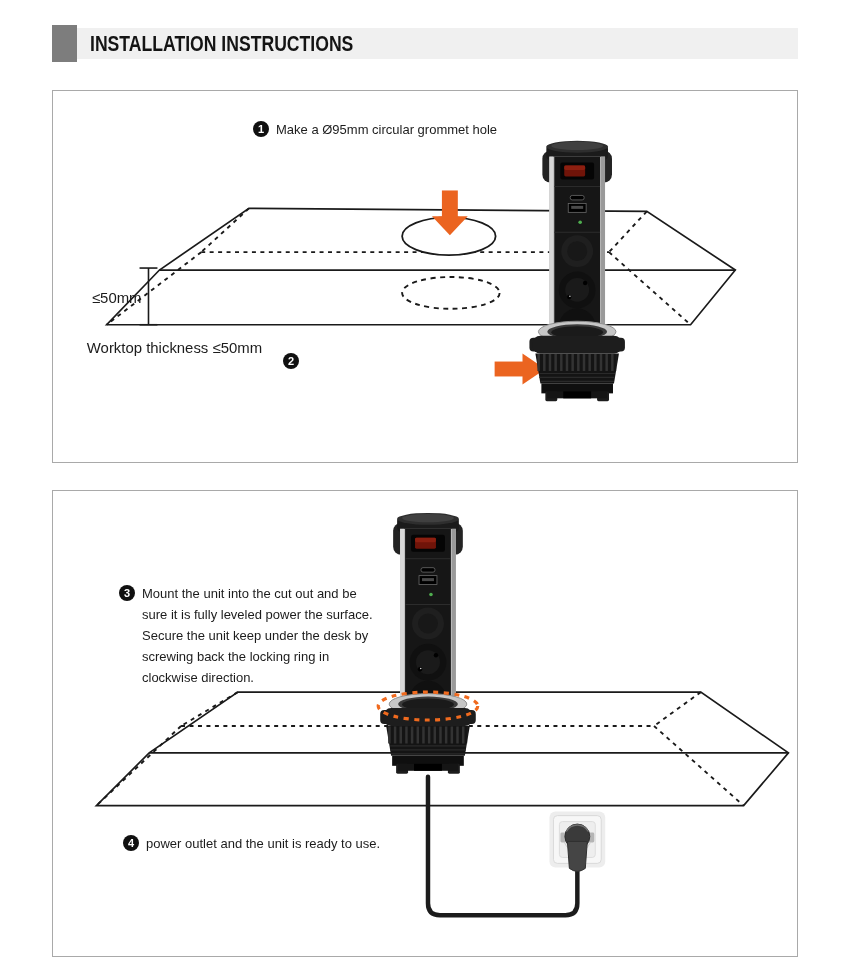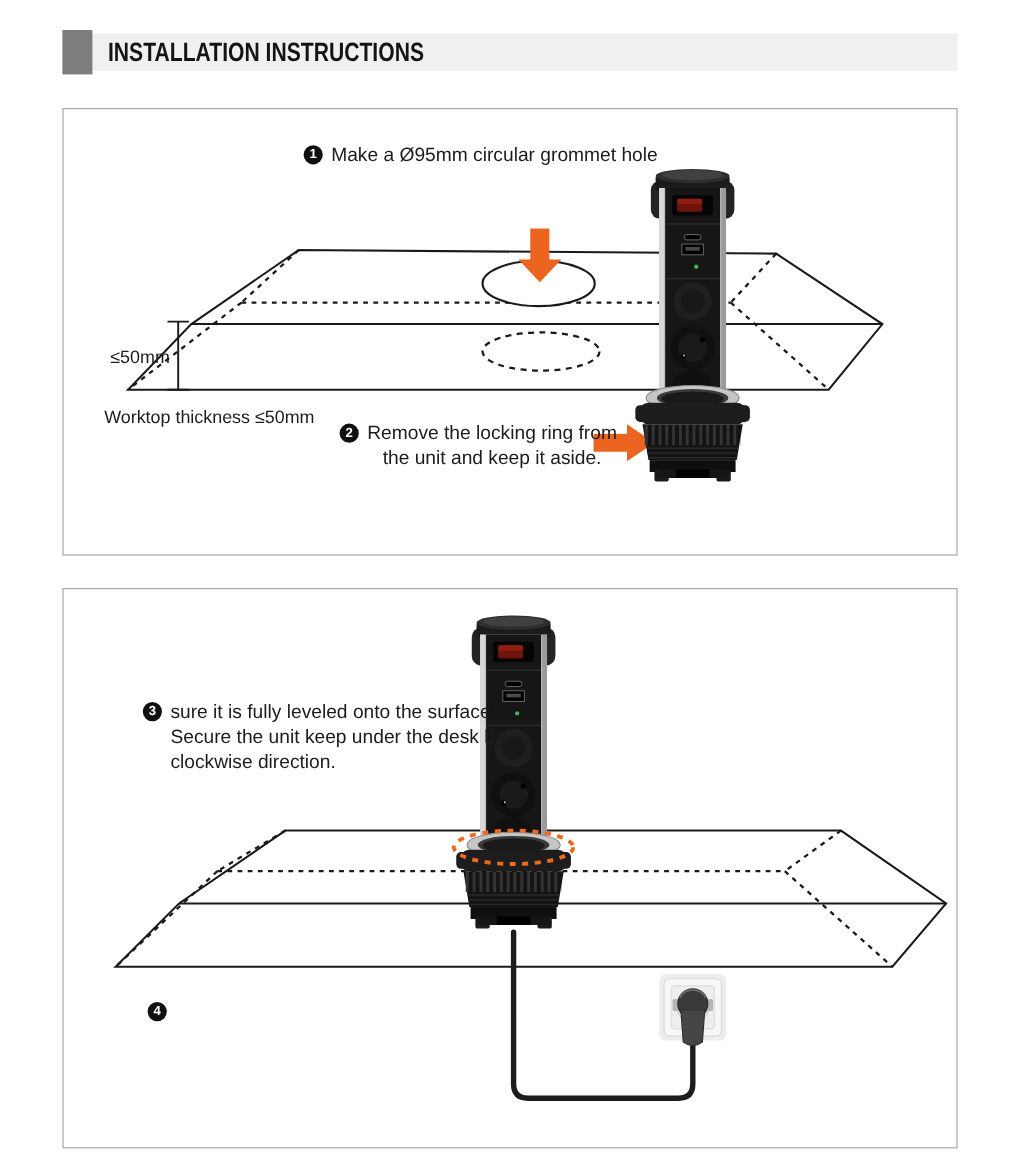--- a/index.html
+++ b/index.html
@@ -15,21 +15,21 @@
   
   .panel{position:absolute;left:52px;width:746px;background:#fff;border:1.5px solid #a9a9a9;box-sizing:border-box;}
   .panel-1{top:90px;height:373px;}
   .panel-2{top:490px;height:467px;}
   .panel svg.art{position:absolute;left:0;top:0;width:100%;height:100%;}
 
   
   .step{position:absolute;display:flex;gap:7px;z-index:3;}
   .stepnum{width:16px;height:16px;border-radius:50%;background:#101010;color:#fff;font-size:11px;
            font-weight:bold;display:flex;align-items:center;justify-content:center;flex:0 0 auto;margin-top:2px;}
-  .steptext{font-size:16px;line-height:21px;color:#1c1c1c;}
+  .steptext{font-size:13px;line-height:21px;color:#1c1c1c;}
   .steptext div{white-space:nowrap;}
   .center-lines{text-align:center;}
 </style>
 </head>
 <body>
 
 <div class="page">
 
   <div class="hdr-bar">
     <span class="hdr-title">INSTALLATION INSTRUCTIONS</span>
@@ -130,24 +130,20 @@
 
     <div class="step" style="left:200px;top:28px;">
       <span class="stepnum">1</span>
       <div class="steptext center-lines">
         <div>Make a Ø95mm circular grommet hole</div>
       </div>
     </div>
 
     <div class="step" style="left:230px;top:260px;">
       <span class="stepnum">2</span>
-      <div class="steptext center-lines">
-        <div>Remove the locking ring from</div>
-        <div>the unit and keep it aside.</div>
-      </div>
     </div>
   </div>
 
   <div class="panel panel-2">
 
     <svg class="art" viewBox="0 0 746 467">
 
       <g stroke="#1a1a1a" stroke-width="1.7" fill="none">
         <path d="M185,202 L650,202 L738,263 L693,316 L43,316 L96,263 Z"></path>
         <line x1="96" y1="263" x2="738" y2="263"></line>
@@ -178,26 +174,29 @@
       <g>
         <circle cx="526" cy="347" r="12.5" fill="#3a3a3a" stroke="#2b2b2b" stroke-width="1"></circle>
         <path d="M515,342 A12.5 12.5 0 0 1 537,342" fill="none" stroke="#707070" stroke-width="1.4"></path>
         <path d="M516,352 L536,352 L534,379 Q526,385 518,379 Z" fill="#454545" stroke="#303030" stroke-width="1"></path>
       </g>
     </svg>
 
     <div class="step" style="left:66px;top:92px;">
       <span class="stepnum">3</span>
       <div class="steptext">
-        <div>sure it is fully leveled onto the surface.</div>
+        <div>Mount the unit into the cut out and be</div>
+        <div>sure it is fully leveled power the surface.</div>
         <div>Secure the unit keep under the desk by</div>
+        <div>screwing back the locking ring in</div>
         <div>clockwise direction.</div>
       </div>
     </div>
 
     <div class="step" style="left:70px;top:342px;">
       <span class="stepnum">4</span>
       <div class="steptext">
+        <div>power outlet and the unit is ready to use.</div>
       </div>
     </div>
   </div>
 
 </div>
 
 </body></html>

